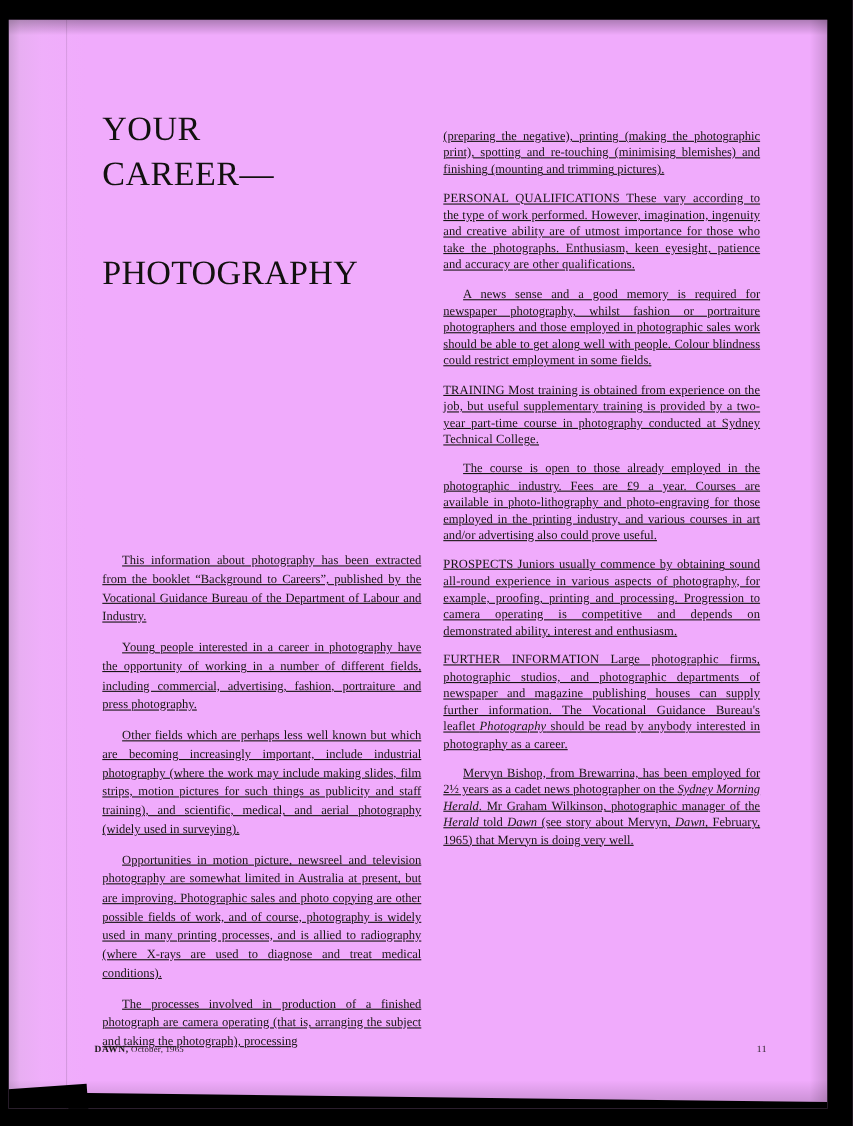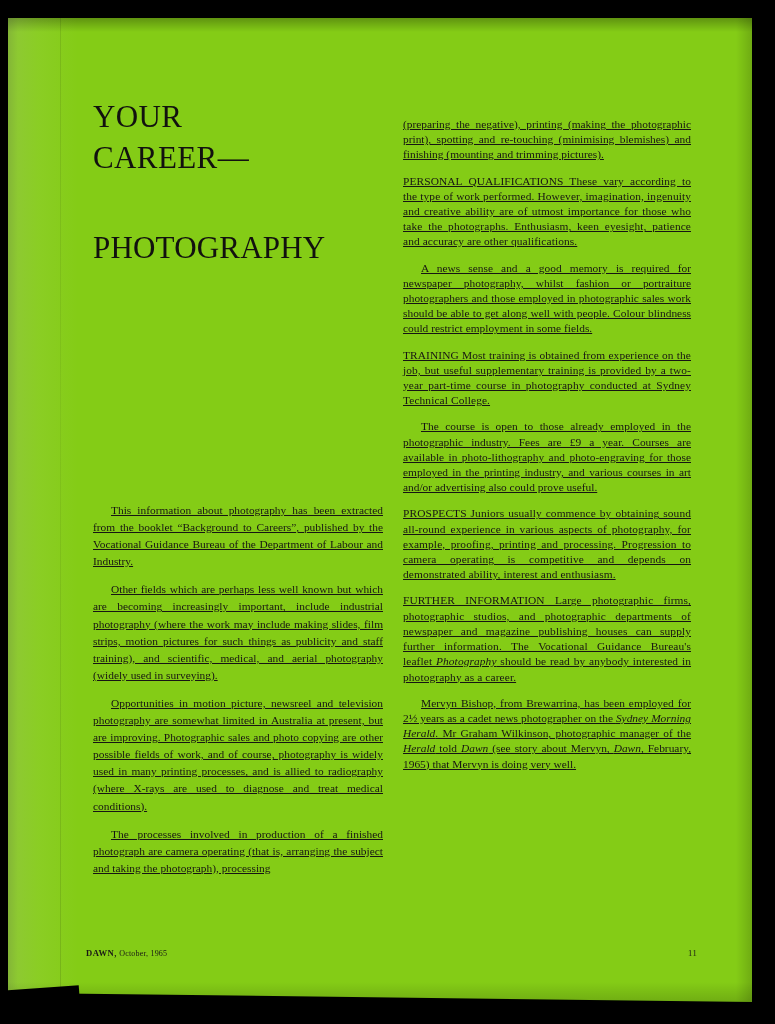--- a/index.html
+++ b/index.html
@@ -22,21 +22,21 @@
     background: #000000;
   }
 
   
   #page-sheet {
     position: absolute;
     left: 8px;
     top: 18px;
     width: 744px;
     height: 990px;
-    background: #84cc16;
+    background: #f0abfc;
     overflow: hidden;
   }
 
   
   .edge-top-shade {
     position: absolute;
     left: 0; top: 0;
     width: 100%; height: 14px;
     background: linear-gradient(to bottom, rgba(0,0,0,0.28), rgba(0,0,0,0));
     pointer-events: none;
@@ -212,20 +212,21 @@
     <div id="content">
 
       <div id="headline">
         <div class="head-line">YOUR</div>
         <div class="head-line second">CAREER—</div>
         <div class="head-line third">PHOTOGRAPHY</div>
       </div>
 
       <div class="col" id="col-left">
         <p>This information about photography has been extracted from the booklet “Background to Careers”, published by the Vocational Guidance Bureau of the Department of Labour and Industry.</p>
+        <p>Young people interested in a career in photography have the opportunity of working in a number of different fields, including commercial, advertising, fashion, portraiture and press photography.</p>
         <p>Other fields which are perhaps less well known but which are becoming increasingly important, include industrial photography (where the work may include making slides, film strips, motion pictures for such things as publicity and staff training), and scientific, medical, and aerial photography (widely used in surveying).</p>
         <p>Opportunities in motion picture, newsreel and television photography are somewhat limited in Australia at present, but are improving. Photographic sales and photo copying are other possible fields of work, and of course, photography is widely used in many printing processes, and is allied to radiography (where X-rays are used to diagnose and treat medical conditions).</p>
         <p>The processes involved in production of a finished photograph are camera operating (that is, arranging the subject and taking the photograph), processing</p>
       </div>
 
       <div class="col" id="col-right">
         <p class="noindent">(preparing the negative), printing (making the photographic print), spotting and re-touching (minimising blemishes) and finishing (mounting and trimming pictures).</p>
 
         <p class="noindent sec-head">PERSONAL QUALIFICATIONS These vary according to the type of work performed. However, imagination, ingenuity and creative ability are of utmost importance for those who take the photographs. Enthusiasm, keen eyesight, patience and accuracy are other qualifications.</p>
 

